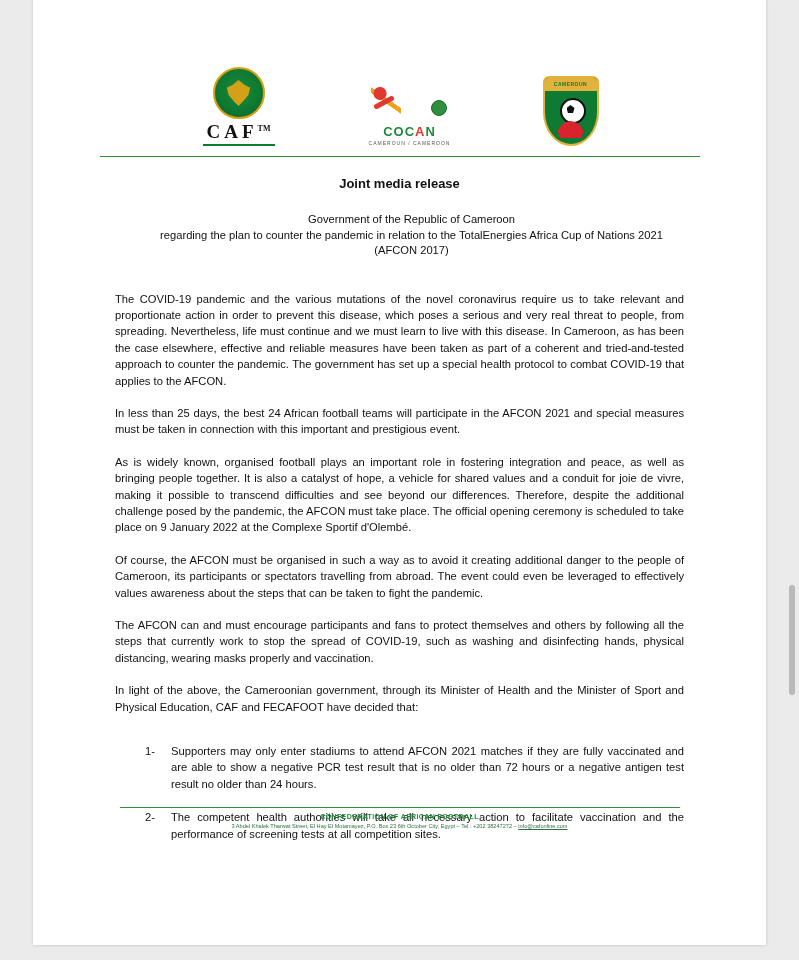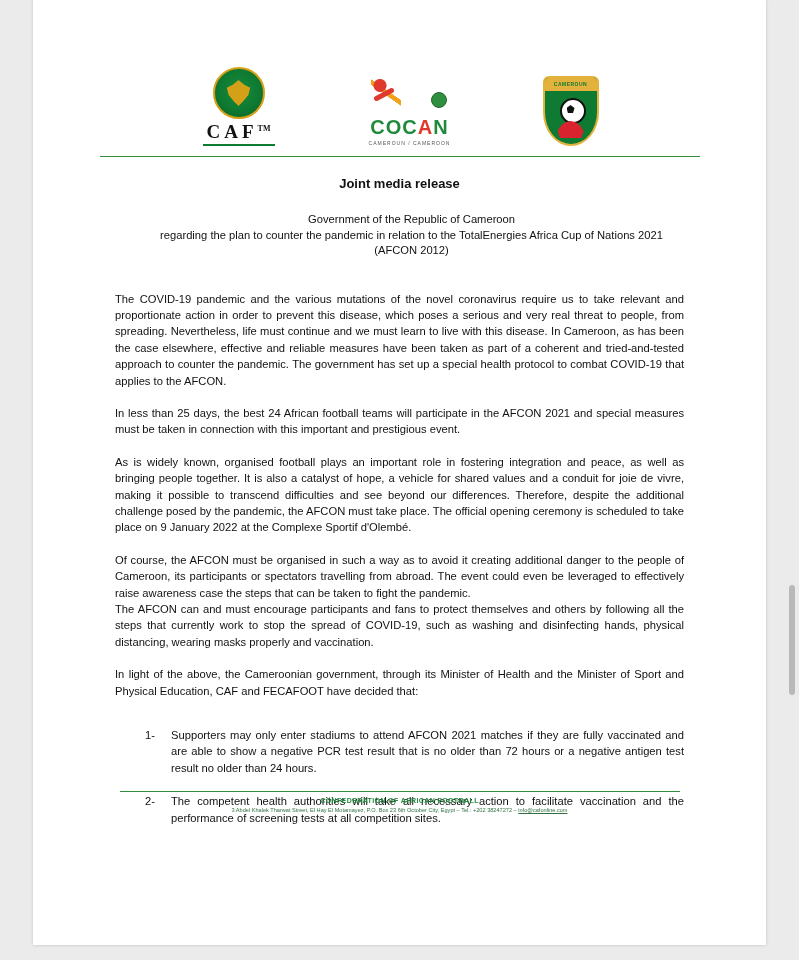--- a/index.html
+++ b/index.html
@@ -127,21 +127,21 @@
     position: absolute;
     right: 18px; top: 16px;
     width: 14px; height: 14px;
     border-radius: 50%;
     background: #2f8f3f;
     border: 1px solid #1d6b2b;
   }
   .cocan-word {
     font-family: "Liberation Sans", sans-serif;
     font-weight: bold;
-    font-size: 20px;
+    font-size: 13px;
     letter-spacing: 1px;
     color: #1f8a3b;
   }
   .cocan-word .a { color: #e03a2f; }
   .cocan-sub {
     font-size: 5px;
     letter-spacing: 1px;
     color: #555;
     margin-top: 1px;
   }
@@ -216,21 +216,21 @@
     margin-top: 21px;
     padding: 0 60px;
     margin-left: 24px;
   }
   
   .body-wrap {
     padding: 0 82px;
     margin-top: 32px;
   }
   .body-wrap p {
-    margin: 0 0 16px 0;
+    margin: 16px 0 16px 0;
     font-size: 11.2px;
     line-height: 16.4px;
     color: #111;
     text-align: justify;
   }
   .body-wrap p.tight { margin-bottom: 0; }
   ol.numbered {
     list-style: none;
     margin: 28px 0 0 0;
     padding: 0 0 0 30px;
@@ -311,28 +311,28 @@
 
       </div>
 
       <div class="header-rule"></div>
 
       <div class="joint-title">Joint media release</div>
 
       <div class="subject-block">
         <div>Government of the Republic of Cameroon</div>
         <div>regarding the plan to counter the pandemic in relation to the TotalEnergies Africa Cup of Nations 2021</div>
-        <div>(AFCON 2012)</div>
+        <div>(AFCON 2017)</div>
       </div>
 
       <div class="body-wrap">
         <p>The COVID-19 pandemic and the various mutations of the novel coronavirus require us to take relevant and proportionate action in order to prevent this disease, which poses a serious and very real threat to people, from spreading. Nevertheless, life must continue and we must learn to live with this disease. In Cameroon, as has been the case elsewhere, effective and reliable measures have been taken as part of a coherent and tried-and-tested approach to counter the pandemic. The government has set up a special health protocol to combat COVID-19 that applies to the AFCON.</p>
         <p>In less than 25 days, the best 24 African football teams will participate in the AFCON 2021 and special measures must be taken in connection with this important and prestigious event.</p>
         <p>As is widely known, organised football plays an important role in fostering integration and peace, as well as bringing people together. It is also a catalyst of hope, a vehicle for shared values and a conduit for joie de vivre, making it possible to transcend difficulties and see beyond our differences. Therefore, despite the additional challenge posed by the pandemic, the AFCON must take place. The official opening ceremony is scheduled to take place on 9 January 2022 at the Complexe Sportif d'Olembé.</p>
-        <p class="tight">Of course, the AFCON must be organised in such a way as to avoid it creating additional danger to the people of Cameroon, its participants or spectators travelling from abroad. The event could even be leveraged to effectively raise awareness case the steps that can be taken to fight the pandemic.</p>
+        <p class="tight">Of course, the AFCON must be organised in such a way as to avoid it creating additional danger to the people of Cameroon, its participants or spectators travelling from abroad. The event could even be leveraged to effectively values awareness about the steps that can be taken to fight the pandemic.</p>
         <p>The AFCON can and must encourage participants and fans to protect themselves and others by following all the steps that currently work to stop the spread of COVID-19, such as washing and disinfecting hands, physical distancing, wearing masks properly and vaccination.</p>
         <p>In light of the above, the Cameroonian government, through its Minister of Health and the Minister of Sport and Physical Education, CAF and FECAFOOT have decided that:</p>
 
         <ol class="numbered">
           <li>
             <span class="num">1-</span><span>Supporters may only enter stadiums to attend AFCON 2021 matches if they are fully vaccinated and are able to show a negative PCR test result that is no older than 72 hours or a negative antigen test result no older than 24 hours.</span>
           </li>
           <li>
             <span class="num">2-</span><span>The competent health authorities will take all necessary action to facilitate vaccination and the performance of screening tests at all competition sites.</span>
           </li>

